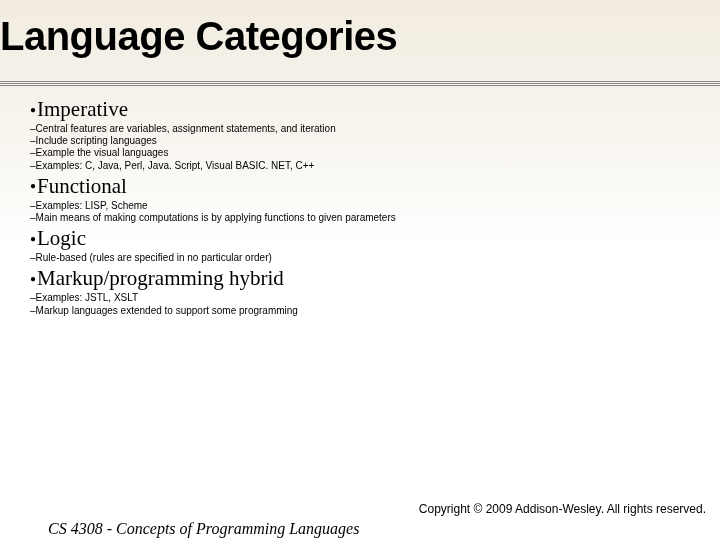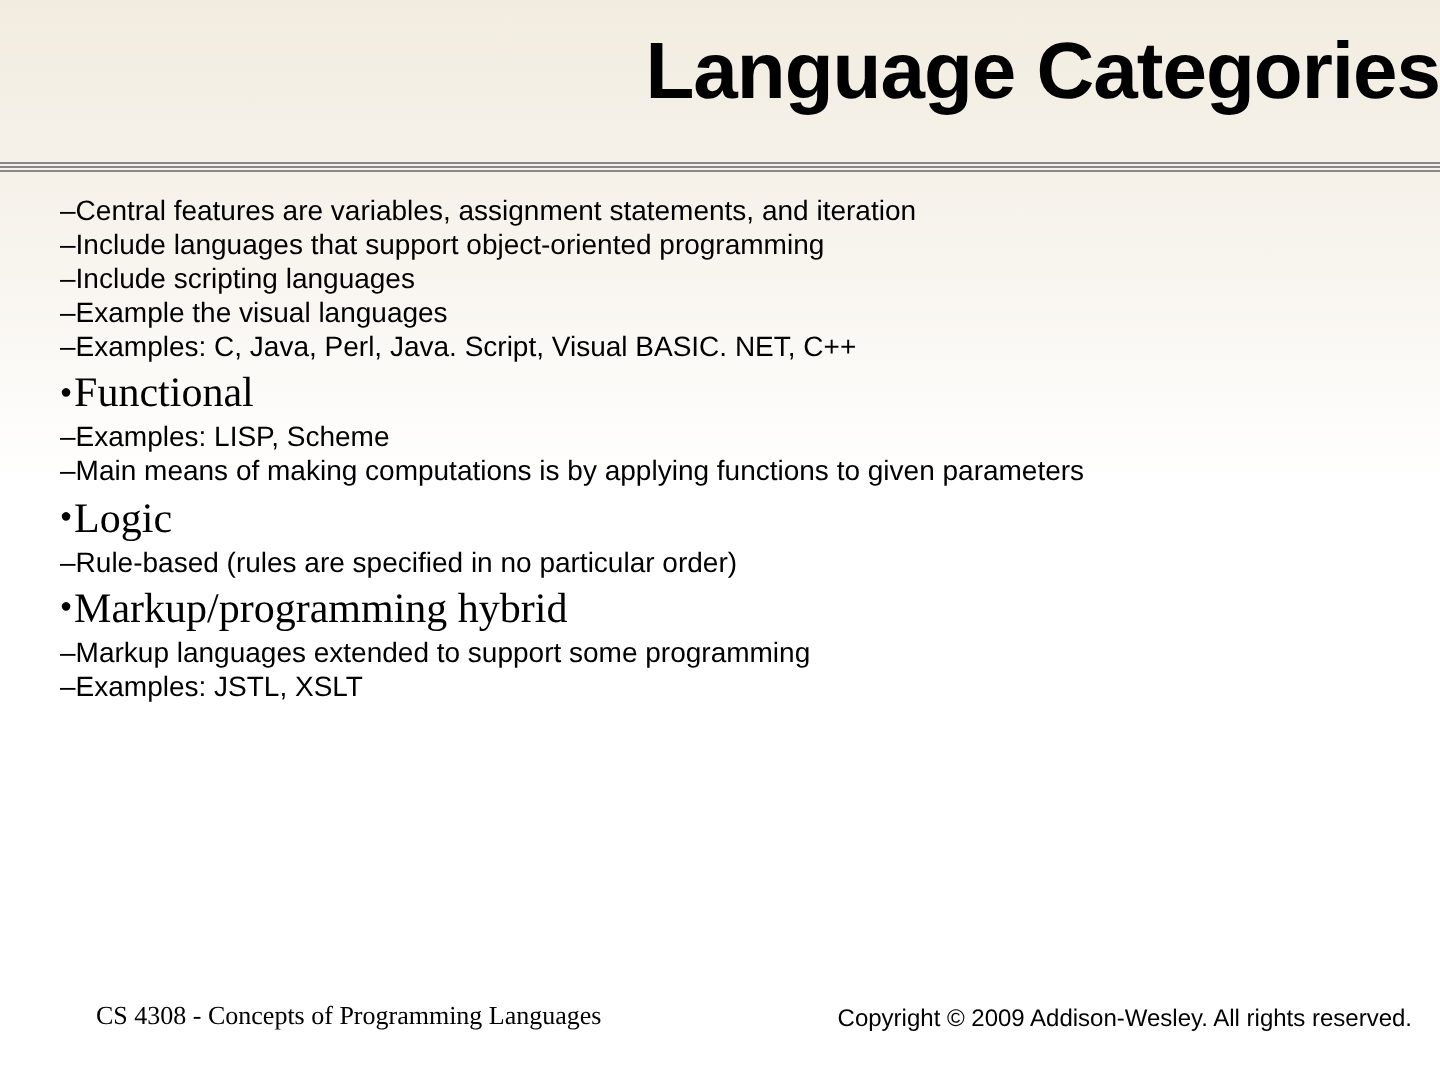--- a/index.html
+++ b/index.html
@@ -12,21 +12,21 @@
     position: relative;
     overflow: hidden;
   }
   .slide {
     width: 100%;
     height: 100%;
     position: relative;
     background: linear-gradient(to bottom, #f2ece0 0%, #f8f5ef 25%, #ffffff 45%);
   }
   .title {
-    text-align: right;
+    text-align: left;
     font-size: 40px;
     font-weight: bold;
     font-family: Arial, sans-serif;
     padding-top: 14px;
     padding-bottom: 10px;
     letter-spacing: -0.5px;
   }
   .divider {
     height: 6px;
     background: repeating-linear-gradient(
@@ -48,66 +48,67 @@
     position: relative;
   }
   .cat .bullet {
     font-size: 10px;
     vertical-align: middle;
     position: relative;
     top: -2px;
     margin-right: 1px;
   }
   .sub {
-    font-size: 14px;
+    font-size: 10px;
     font-family: Arial, sans-serif;
     line-height: 1.22;
     position: relative;
   }
   .sub .dash {
     margin-right: 0px;
   }
   .footer-left {
     position: absolute;
-    bottom: 24px;
+    bottom: 2px;
     left: 48px;
     font-family: "Times New Roman", serif;
-    font-size: 13px;
+    font-style: italic;
+    font-size: 16px;
   }
   .footer-right {
     position: absolute;
     bottom: 24px;
     right: 14px;
     font-family: Arial, sans-serif;
     font-size: 12px;
   }
 </style>
 </head>
 <body>
 
 <div class="slide">
   <div class="title">Language Categories</div>
   <div class="divider"></div>
 
   <div class="content">
 
+    <div class="cat"><span class="bullet">●</span><span>Imperative</span></div>
     <div class="sub"><span class="dash">–</span><span>Central features are variables, assignment statements, and iteration</span></div>
-    <div class="sub"><span class="dash">–</span><span>Include languages that support object-oriented programming</span></div>
     <div class="sub"><span class="dash">–</span><span>Include scripting languages</span></div>
     <div class="sub"><span class="dash">–</span><span>Example the visual languages</span></div>
     <div class="sub"><span class="dash">–</span><span>Examples: C, Java, Perl, Java. Script, Visual BASIC. NET, C++</span></div>
 
     <div class="cat"><span class="bullet">●</span><span>Functional</span></div>
     <div class="sub"><span class="dash">–</span><span>Examples: LISP, Scheme</span></div>
     <div class="sub"><span class="dash">–</span><span>Main means of making computations is by applying functions to given parameters</span></div>
 
     <div class="cat"><span class="bullet">●</span><span>Logic</span></div>
     <div class="sub"><span class="dash">–</span><span>Rule-based (rules are specified in no particular order)</span></div>
 
     <div class="cat"><span class="bullet">●</span><span>Markup/programming hybrid</span></div>
+    <div class="sub"><span class="dash">–</span><span>Examples: JSTL, XSLT</span></div>
     <div class="sub"><span class="dash">–</span><span>Markup languages extended to support some programming</span></div>
-    <div class="sub"><span class="dash">–</span><span>Examples: JSTL, XSLT</span></div>
 
   </div>
 
   <div class="footer-left">CS 4308 - Concepts of Programming Languages</div>
   <div class="footer-right">Copyright © 2009 Addison-Wesley. All rights reserved.</div>
 </div>
 
 </body></html>

